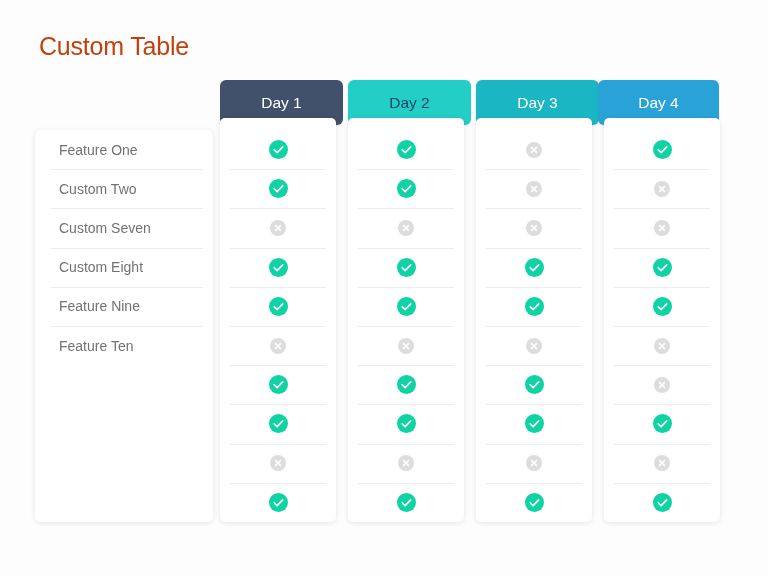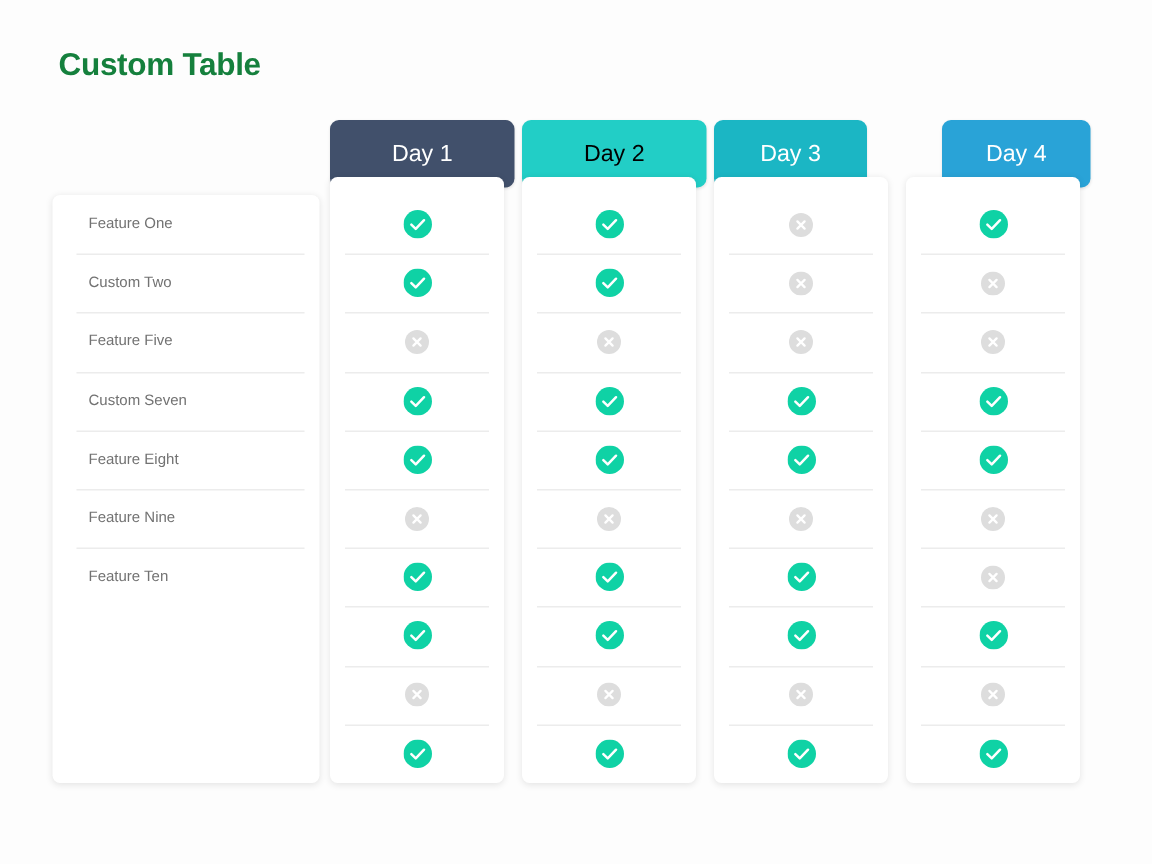--- a/index.html
+++ b/index.html
@@ -20,23 +20,23 @@
     left: 0; top: 0;
     width: 768px;
     height: 576px;
   }
 
   
   #page-title {
     position: absolute;
     left: 39px;
     top: 32px;
-    font-size: 21px;
-    font-weight: bold;
-    color: #15803d;
+    font-size: 25px;
+    font-weight: normal;
+    color: #c2410c;
     letter-spacing: -0.2px;
   }
 
   
   .col-header {
     position: absolute;
     top: 80px;
     width: 123px;
     height: 45px;
     border-radius: 6px;
@@ -82,21 +82,21 @@
   .feature-row + .feature-row::before {
     content: "";
     position: absolute;
     left: 16px;
     right: 10px;
     top: 0;
     height: 1px;
     background: #ececec;
   }
   .feature-label {
-    font-size: 10px;
+    font-size: 14px;
     color: #727272;
   }
 
   
   .day-col {
     position: absolute;
     top: 118px;
     width: 116px;
     height: 404px;
     background: #ffffff;
@@ -135,48 +135,45 @@
 <div id="slide">
 
   <div id="page-title">Custom Table</div>
 
   <div id="headers-layer">
       <div class="col-header" style="left: 220px; width: 123px; background: rgb(65, 80, 107); color: rgb(65, 80, 107);">
         <span class="hlabel" style="color: rgb(255, 255, 255);">Day 1</span>
         <span class="notch"></span>
       </div>
       <div class="col-header" style="left: 348px; width: 123px; background: rgb(34, 206, 198); color: rgb(34, 206, 198);">
-        <span class="hlabel" style="color: #000000;">Day 2</span>
+        <span class="hlabel" style="color: #0c4a6e;">Day 2</span>
         <span class="notch"></span>
       </div>
-      <div class="col-header" style="left: 476px; width: 102px; background: rgb(27, 182, 196); color: rgb(27, 182, 196);">
+      <div class="col-header" style="left: 476px; width: 123px; background: rgb(27, 182, 196); color: rgb(27, 182, 196);">
         <span class="hlabel" style="color: rgb(255, 255, 255);">Day 3</span>
         <span class="notch"></span>
       </div>
-      <div class="col-header" style="left: 628px; width: 99px; background: rgb(41, 163, 215); color: rgb(41, 163, 215); align-items: center;">
+      <div class="col-header" style="left: 598px; width: 121px; background: rgb(41, 163, 215); color: rgb(41, 163, 215); align-items: center;">
         <span class="hlabel" style="color: rgb(255, 255, 255);">Day 4</span>
         <span class="notch"></span>
       </div>
     </div>
 
   <div id="feature-card">
       <div class="feature-row">
         <span class="feature-label">Feature One</span>
       </div>
       <div class="feature-row">
         <span class="feature-label">Custom Two</span>
       </div>
       <div class="feature-row">
-        <span class="feature-label">Feature Five</span>
+        <span class="feature-label">Custom Seven</span>
       </div>
       <div class="feature-row">
-        <span class="feature-label">Custom Seven</span>
-      </div>
-      <div class="feature-row">
-        <span class="feature-label">Feature Eight</span>
+        <span class="feature-label">Custom Eight</span>
       </div>
       <div class="feature-row">
         <span class="feature-label">Feature Nine</span>
       </div>
       <div class="feature-row">
         <span class="feature-label">Feature Ten</span>
       </div>
     </div>
 
   <div id="day-columns">

